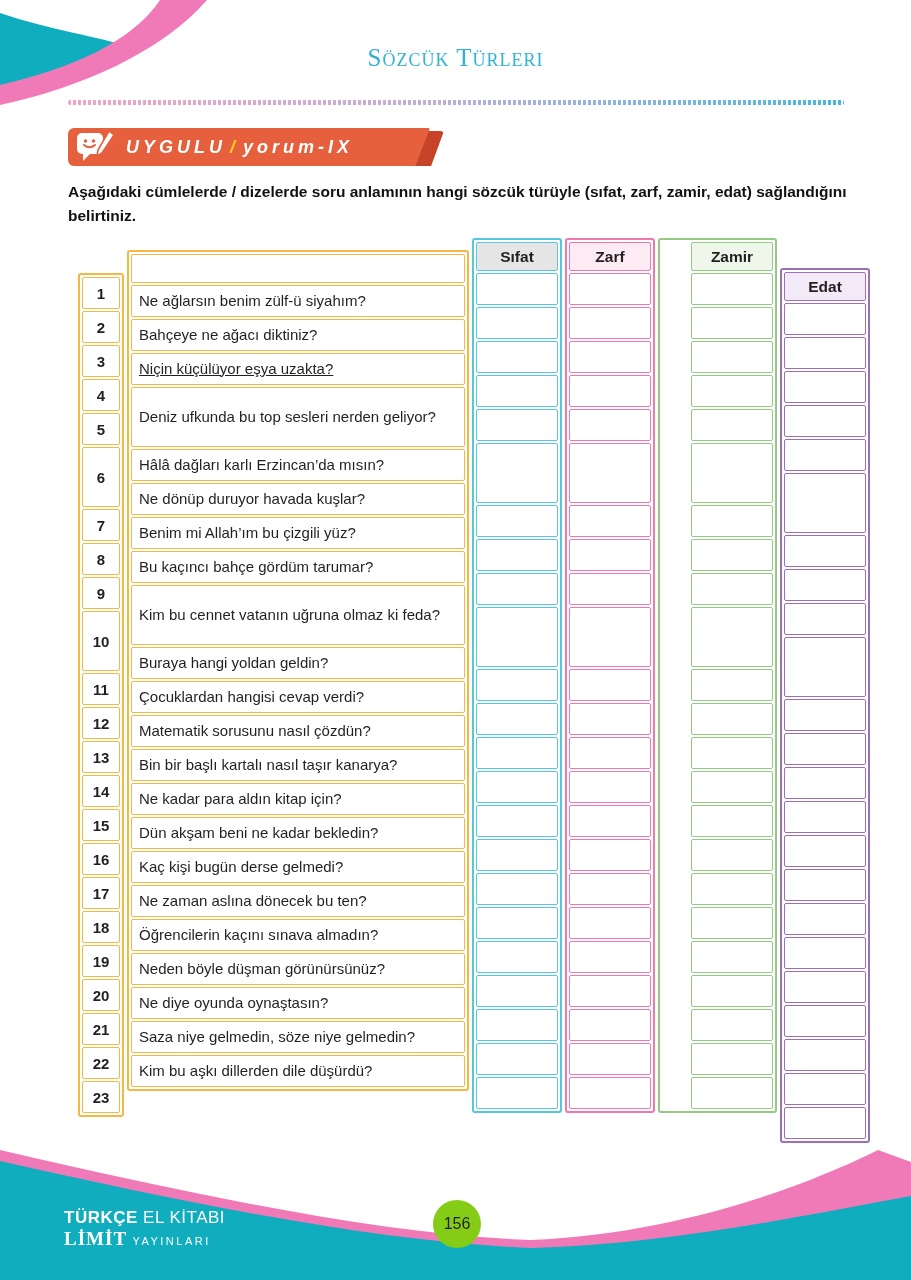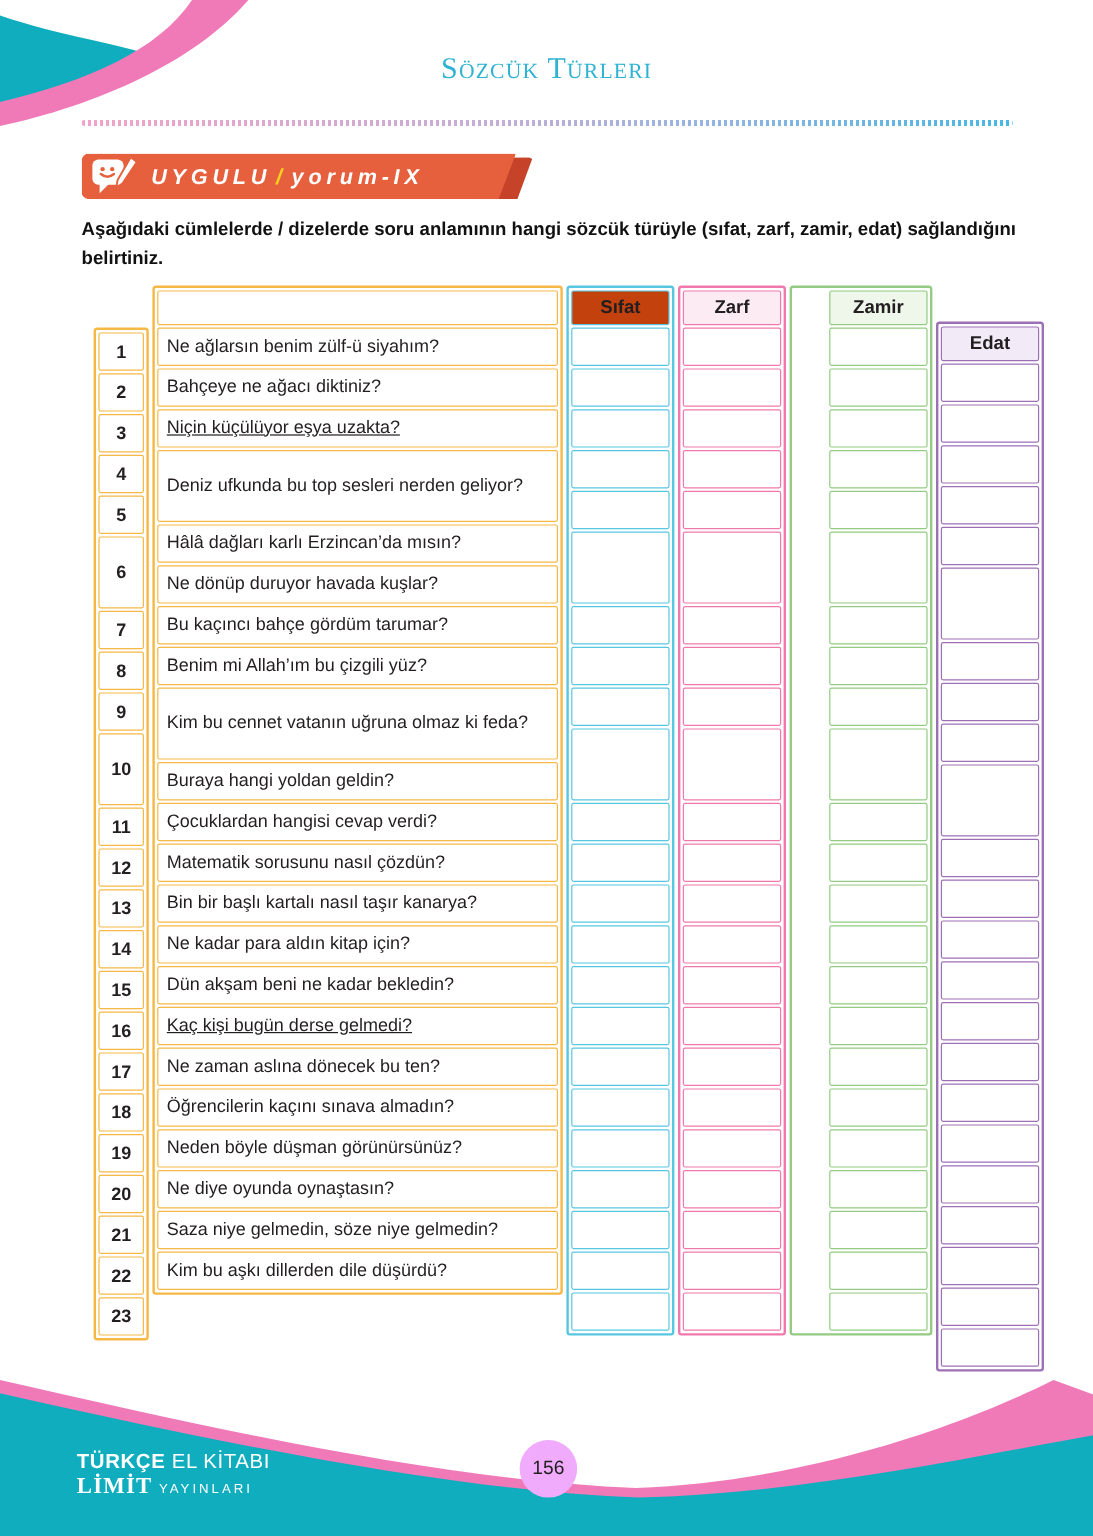--- a/index.html
+++ b/index.html
@@ -39,40 +39,40 @@
   .badge-slash{color:#f8d01f;padding:0 4px;}
   
   .instructions{
     position:absolute;top:180px;left:68px;width:782px;margin:0;
     font-size:15.5px;font-weight:bold;line-height:1.55;color:#111111;
   }
   
   .table-area{position:absolute;top:238px;left:78px;display:flex;gap:3px;align-items:flex-start;}
   .col{border:2px solid;border-radius:3px;padding:2px;display:flex;flex-direction:column;gap:2px;background:#ffffff;}
   .col.num{width:38px;margin-top:35px;}
-  .col.sentence{width:334px;}
+  .col.sentence{width:334px;margin-top:12px;}
   .col.answer{width:82px;}
   .cell{
     border:1.5px solid;border-radius:2px;background:#ffffff;
     height:30px;display:flex;align-items:center;flex:none;
   }
   .cell.tall{height:58px;}
   .cell.head{height:27px;justify-content:center;font-weight:bold;font-size:15.5px;}
   .num .cell{justify-content:center;font-weight:bold;font-size:15px;}
   .sentence .cell{padding:0 7px;font-size:15px;line-height:1.25;}
   
   .footer-decor{position:absolute;left:0;top:1148px;width:911px;height:132px;}
   .brand{position:absolute;left:64px;top:1208px;color:#ffffff;line-height:1.2;}
   .brand .l1{font-size:17px;letter-spacing:0.5px;}
   .brand .l1 b{letter-spacing:0.5px;}
   .brand .l2{font-size:11px;letter-spacing:2.5px;}
   .brand .l2 b{font-family:"Liberation Serif", serif;font-size:19px;letter-spacing:1px;}
   .page-circle{
     position:absolute;left:433px;top:1200px;width:48px;height:48px;border-radius:50%;
-    background:#f0abfc;display:flex;align-items:center;justify-content:center;
+    background:#84cc16;display:flex;align-items:center;justify-content:center;
     font-size:16px;color:#231f20;font-weight:500;
   }
 </style>
 </head>
 <body>
 
 <svg class="corner-decor" viewBox="0 0 225 112" xmlns="http://www.w3.org/2000/svg">
   <path d="M0,13 C50,30 98,36 132,48 C88,64 40,80 0,93 Z" fill="#0fadbe"></path>
   <path d="M160,0 L207,0 C162,52 80,88 0,105 L0,85 C72,68 132,42 160,0 Z" fill="#f07ab8"></path>
 </svg>
@@ -125,39 +125,39 @@
       <div class="cell" style="border-color: rgb(245, 184, 69);">23</div>
     </div>
     <div class="col sentence" style="border-color: rgb(245, 184, 69);">
       <div class="cell head" style="border-color: rgb(245, 184, 69);"></div>
       <div class="cell" style="border-color: rgb(245, 184, 69);">Ne ağlarsın benim zülf-ü siyahım?</div>
       <div class="cell" style="border-color: rgb(245, 184, 69);">Bahçeye ne ağacı diktiniz?</div>
       <div class="cell" style="border-color: rgb(245, 184, 69); text-decoration: underline;">Niçin küçülüyor eşya uzakta?</div>
       <div class="cell tall" style="border-color: rgb(245, 184, 69);">Deniz ufkunda bu top sesleri nerden geliyor?</div>
       <div class="cell" style="border-color: rgb(245, 184, 69);">Hâlâ dağları karlı Erzincan’da mısın?</div>
       <div class="cell" style="border-color: rgb(245, 184, 69);">Ne dönüp duruyor havada kuşlar?</div>
+      <div class="cell" style="border-color: rgb(245, 184, 69);">Benim mi Allah’ım bu çizgili yüz?</div>
       <div class="cell" style="border-color: rgb(245, 184, 69);">Bu kaçıncı bahçe gördüm tarumar?</div>
-      <div class="cell" style="border-color: rgb(245, 184, 69);">Benim mi Allah’ım bu çizgili yüz?</div>
       <div class="cell tall" style="border-color: rgb(245, 184, 69);">Kim bu cennet vatanın uğruna olmaz ki feda?</div>
       <div class="cell" style="border-color: rgb(245, 184, 69);">Buraya hangi yoldan geldin?</div>
       <div class="cell" style="border-color: rgb(245, 184, 69);">Çocuklardan hangisi cevap verdi?</div>
       <div class="cell" style="border-color: rgb(245, 184, 69);">Matematik sorusunu nasıl çözdün?</div>
       <div class="cell" style="border-color: rgb(245, 184, 69);">Bin bir başlı kartalı nasıl taşır kanarya?</div>
       <div class="cell" style="border-color: rgb(245, 184, 69);">Ne kadar para aldın kitap için?</div>
       <div class="cell" style="border-color: rgb(245, 184, 69);">Dün akşam beni ne kadar bekledin?</div>
-      <div class="cell" style="border-color: rgb(245, 184, 69); text-decoration: underline;">Kaç kişi bugün derse gelmedi?</div>
+      <div class="cell" style="border-color: rgb(245, 184, 69);">Kaç kişi bugün derse gelmedi?</div>
       <div class="cell" style="border-color: rgb(245, 184, 69);">Ne zaman aslına dönecek bu ten?</div>
       <div class="cell" style="border-color: rgb(245, 184, 69);">Öğrencilerin kaçını sınava almadın?</div>
       <div class="cell" style="border-color: rgb(245, 184, 69);">Neden böyle düşman görünürsünüz?</div>
       <div class="cell" style="border-color: rgb(245, 184, 69);">Ne diye oyunda oynaştasın?</div>
       <div class="cell" style="border-color: rgb(245, 184, 69);">Saza niye gelmedin, söze niye gelmedin?</div>
       <div class="cell" style="border-color: rgb(245, 184, 69);">Kim bu aşkı dillerden dile düşürdü?</div>
     </div>
     <div class="col answer" style="border-color: rgb(87, 199, 225);">
-      <div class="cell head" style="border-color: rgb(87, 199, 225); background: #c2410c;">Sıfat</div>
+      <div class="cell head" style="border-color: rgb(87, 199, 225); background: #e5e5e5;">Sıfat</div>
       <div class="cell" style="border-color: rgb(87, 199, 225);"></div>
       <div class="cell" style="border-color: rgb(87, 199, 225);"></div>
       <div class="cell" style="border-color: rgb(87, 199, 225);"></div>
       <div class="cell" style="border-color: rgb(87, 199, 225);"></div>
       <div class="cell" style="border-color: rgb(87, 199, 225);"></div>
       <div class="cell tall" style="border-color: rgb(87, 199, 225);"></div>
       <div class="cell" style="border-color: rgb(87, 199, 225);"></div>
       <div class="cell" style="border-color: rgb(87, 199, 225);"></div>
       <div class="cell" style="border-color: rgb(87, 199, 225);"></div>
       <div class="cell tall" style="border-color: rgb(87, 199, 225);"></div>

